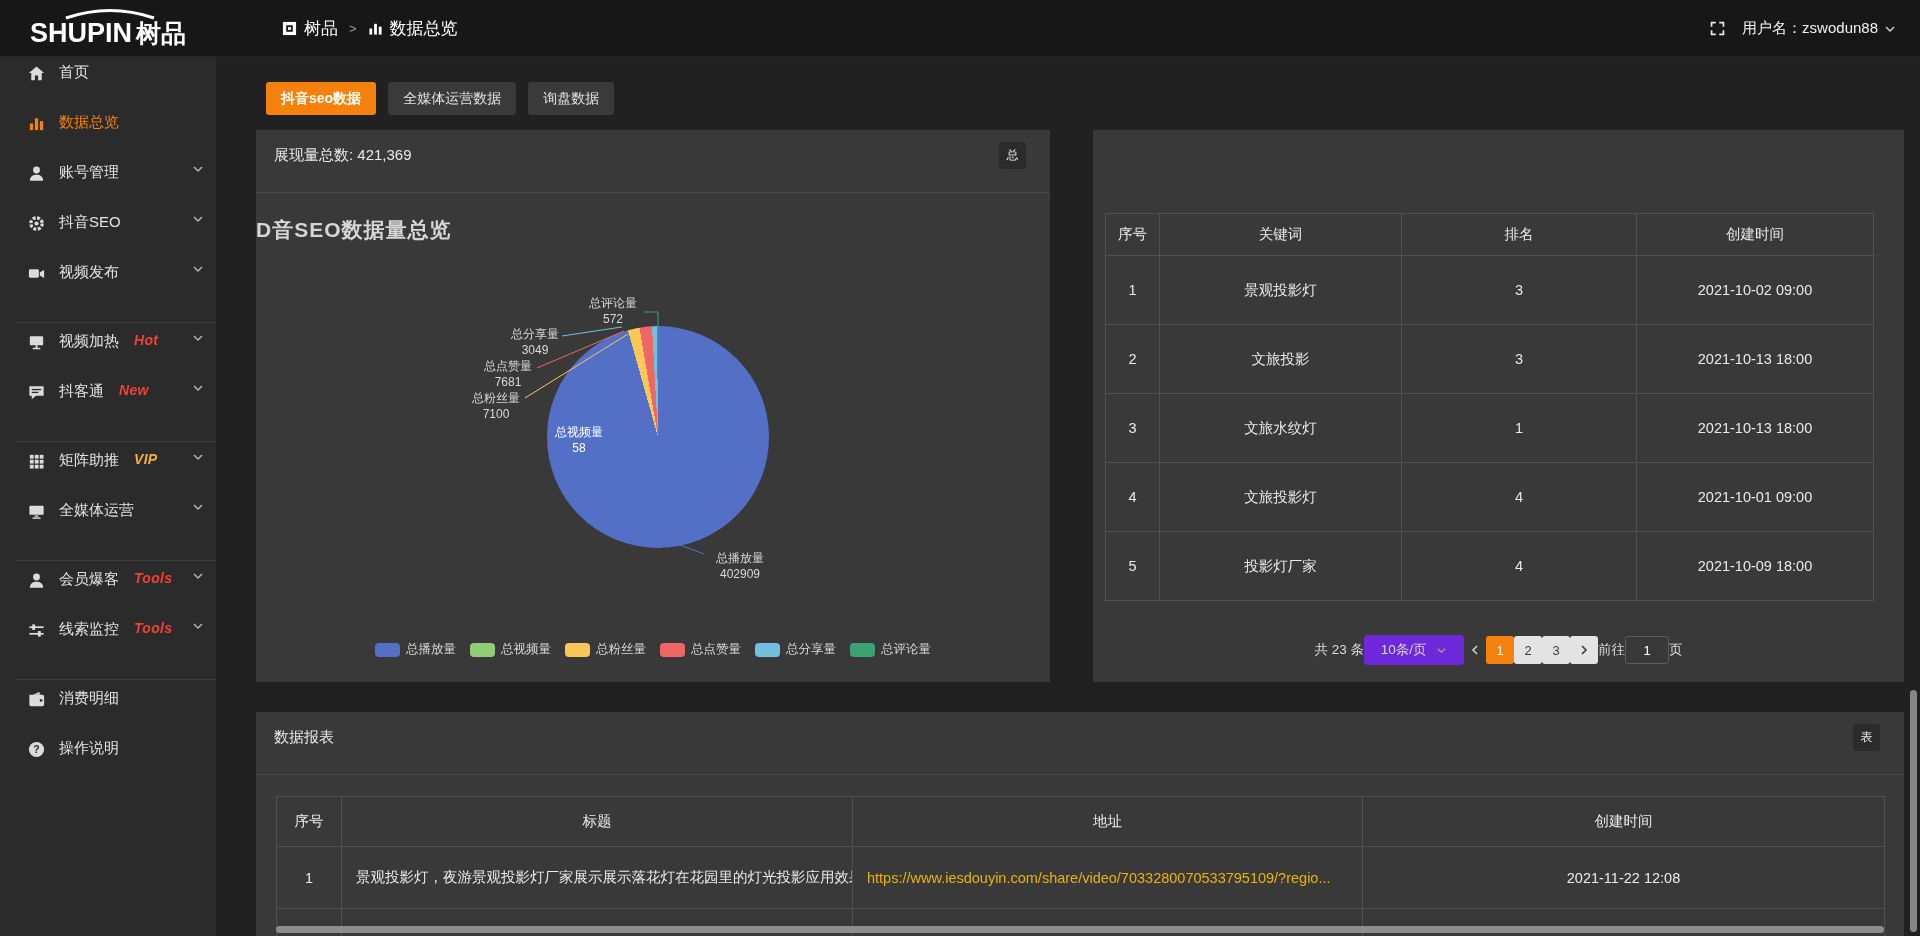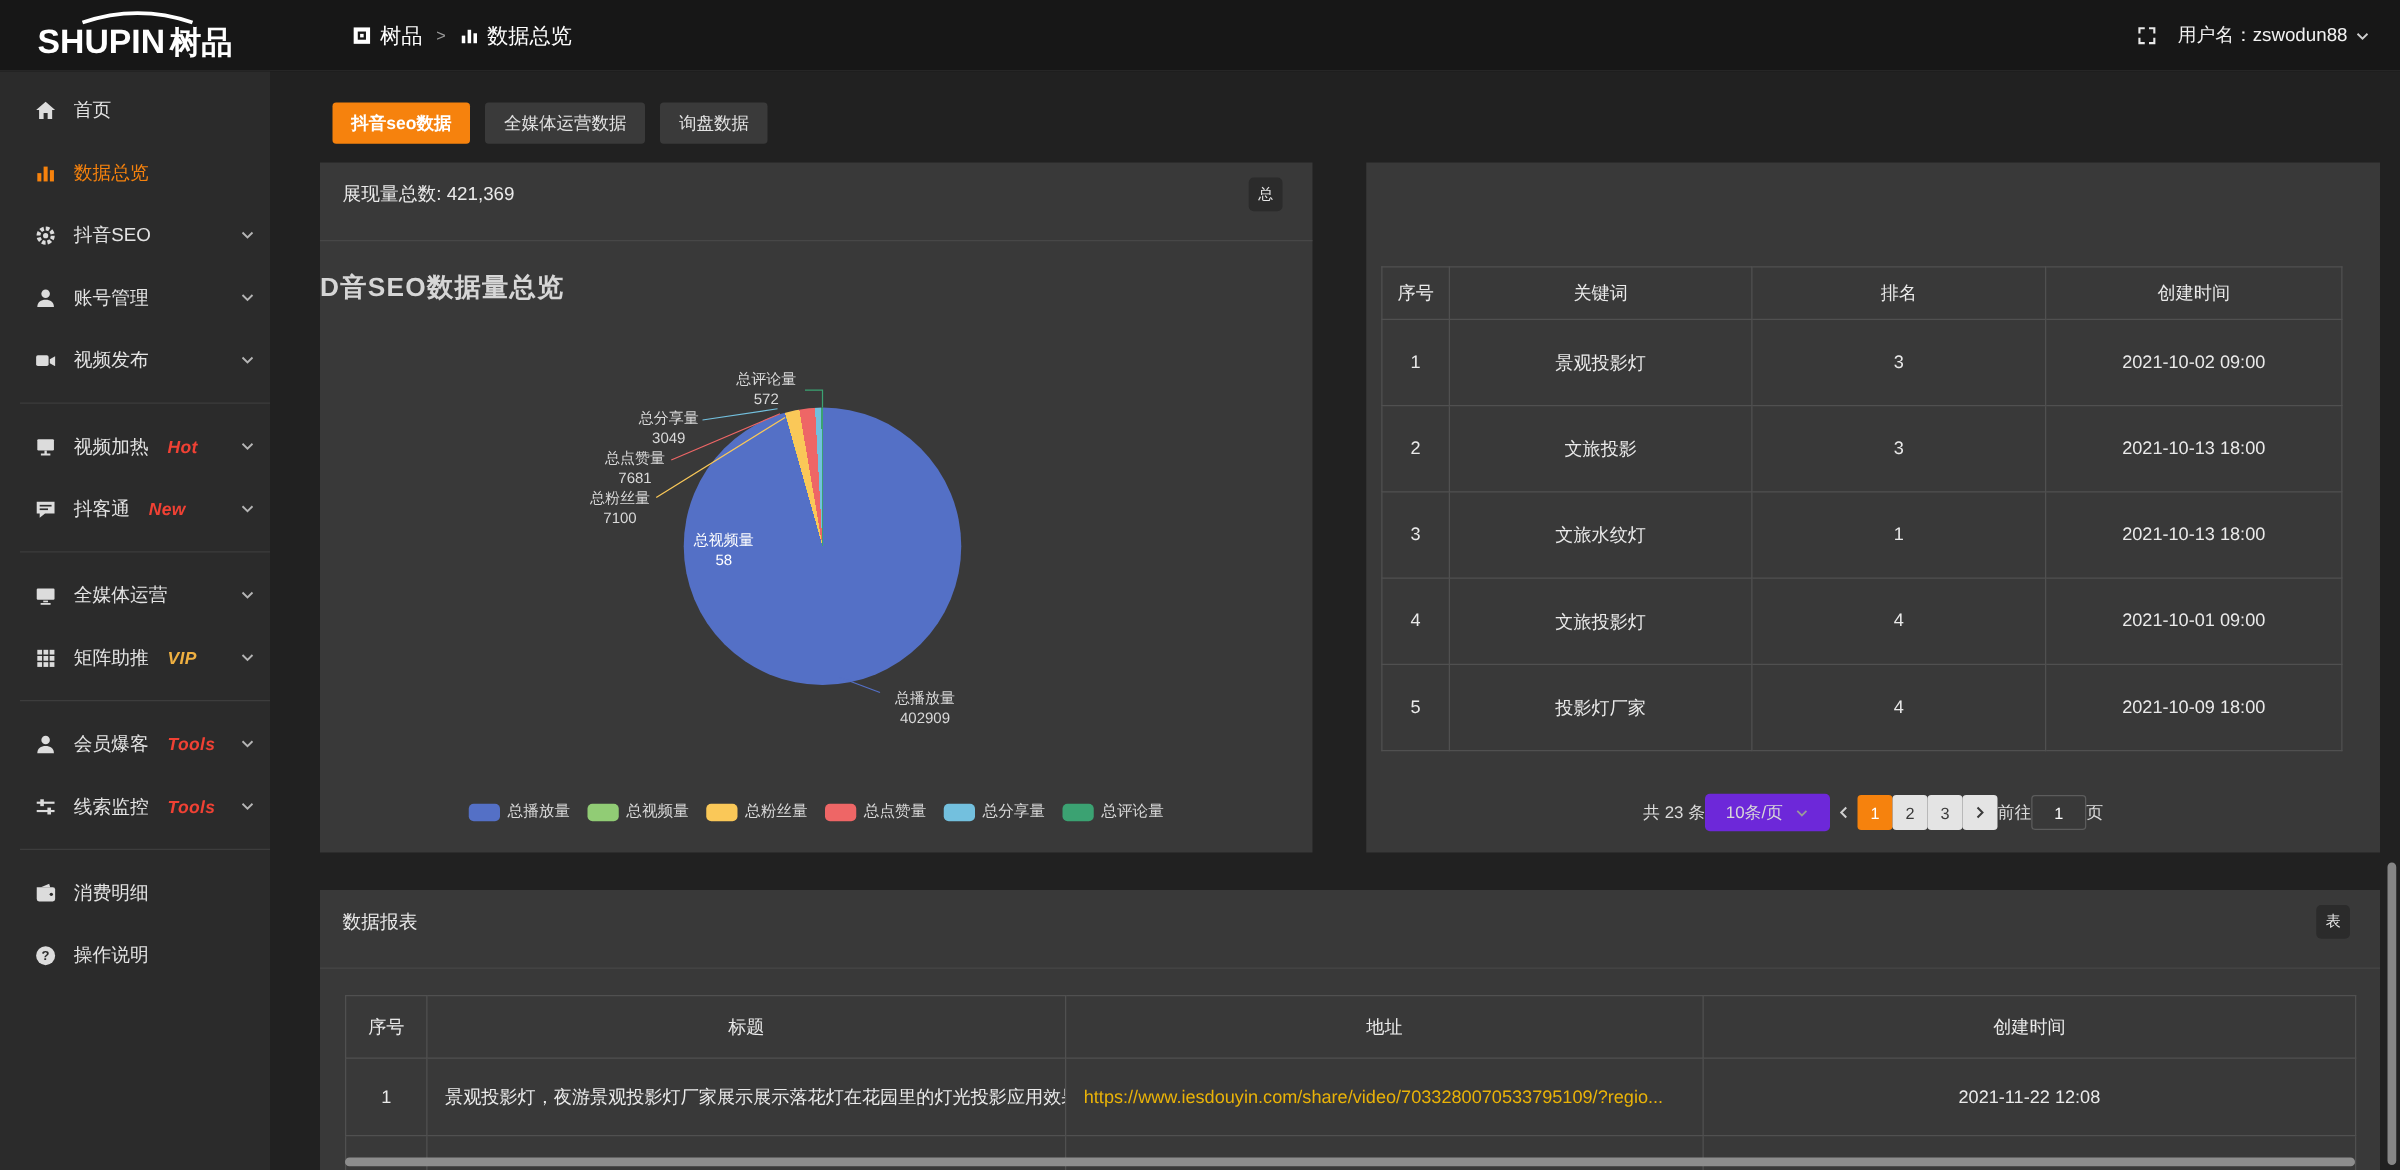--- a/index.html
+++ b/index.html
@@ -15,21 +15,21 @@
   .breadcrumb{position:absolute;left:282px;top:0;height:57px;display:flex;align-items:center;gap:9px;
               font-size:17px;color:#ffffff}
   .crumb-sep{color:#9a9a9a;font-size:13px;padding:0 2px}
   .crumb-link{display:flex;align-items:center;gap:7px;cursor:pointer}
   .user-area{position:absolute;right:24px;top:0;height:57px;display:flex;align-items:center;gap:16px;
              font-size:15px;color:#f2f2f2}
   .user-name{display:flex;align-items:center;gap:6px;cursor:pointer}
 
   
   .sidebar{position:absolute;left:0;top:57px;width:216px;bottom:0;background:#2b2b2b;padding-top:6px;z-index:5}
-  .side-item{height:50px;display:flex;align-items:center;padding:0 12px 0 26px;cursor:pointer;
+  .side-item{height:50px;display:flex;padding:0 12px 0 26px;cursor:pointer;
              color:#e3e3e3;font-size:15px}
   .side-item .sicon{width:20px;height:20px;margin-right:13px;color:#dcdcdc;flex:none;
                     display:flex;align-items:center;justify-content:center}
   .side-item .sicon svg{fill:currentColor}
   .side-item.active{color:#f6820d}
   .side-item.active .sicon{color:#f6820d}
   .badge{font-style:italic;font-weight:bold;font-size:14px;margin-left:15px;letter-spacing:.3px}
   .badge.red{color:#f04134}
   .badge.gold{color:#efb041}
   .badge:empty{display:none}
@@ -169,40 +169,40 @@
           <rect x="8.3" y="4.5" width="3.4" height="12.5"></rect>
           <rect x="13.6" y="7.5" width="3.4" height="9.5"></rect>
         </svg>
       </span>
     <span>数据总览</span>
   </div>
 
   <div class="side-item">
     <span class="sicon">
         <svg width="19" height="19" viewBox="0 0 20 20">
+          <circle cx="10" cy="6.3" r="3.6"></circle>
+          <path d="M3 17.5 c0-4.2 3.1-6.1 7-6.1 s7 1.9 7 6.1 Z"></path>
+        </svg>
+      </span>
+    <span>账号管理</span>
+    <span class="side-chevron">
+        <svg width="12" height="12" viewBox="0 0 12 12">
+          <polyline points="2,4 6,8 10,4" fill="none" stroke="currentColor" stroke-width="1.5"></polyline>
+        </svg>
+      </span>
+  </div>
+
+  <div class="side-item">
+    <span class="sicon">
+        <svg width="19" height="19" viewBox="0 0 20 20">
           <circle cx="10" cy="10" r="6" fill="none" stroke="currentColor" stroke-width="3.4" stroke-dasharray="3.1 1.6"></circle>
           <circle cx="10" cy="10" r="2.2"></circle>
         </svg>
       </span>
     <span>抖音SEO</span>
-    <span class="side-chevron">
-        <svg width="12" height="12" viewBox="0 0 12 12">
-          <polyline points="2,4 6,8 10,4" fill="none" stroke="currentColor" stroke-width="1.5"></polyline>
-        </svg>
-      </span>
-  </div>
-
-  <div class="side-item">
-    <span class="sicon">
-        <svg width="19" height="19" viewBox="0 0 20 20">
-          <circle cx="10" cy="6.3" r="3.6"></circle>
-          <path d="M3 17.5 c0-4.2 3.1-6.1 7-6.1 s7 1.9 7 6.1 Z"></path>
-        </svg>
-      </span>
-    <span>账号管理</span>
     <span class="side-chevron">
         <svg width="12" height="12" viewBox="0 0 12 12">
           <polyline points="2,4 6,8 10,4" fill="none" stroke="currentColor" stroke-width="1.5"></polyline>
         </svg>
       </span>
   </div>
 
   <div class="side-item">
     <span class="sicon">
         <svg width="19" height="19" viewBox="0 0 20 20">
@@ -247,36 +247,20 @@
     <span>抖客通</span>
     <span class="badge red">New</span>
     <span class="side-chevron">
         <svg width="12" height="12" viewBox="0 0 12 12">
           <polyline points="2,4 6,8 10,4" fill="none" stroke="currentColor" stroke-width="1.5"></polyline>
         </svg>
       </span>
   </div>
 
   <div class="side-divider"></div>
-
-  <div class="side-item">
-    <span class="sicon">
-        <svg width="19" height="19" viewBox="0 0 20 20">
-          <rect x="2.5" y="4" width="15" height="9.5" rx="1"></rect>
-          <rect x="8" y="14.2" width="4" height="1.4"></rect>
-          <rect x="5.8" y="16.2" width="8.4" height="1.5"></rect>
-        </svg>
-      </span>
-    <span>全媒体运营</span>
-    <span class="side-chevron">
-        <svg width="12" height="12" viewBox="0 0 12 12">
-          <polyline points="2,4 6,8 10,4" fill="none" stroke="currentColor" stroke-width="1.5"></polyline>
-        </svg>
-      </span>
-  </div>
 
   <div class="side-item">
     <span class="sicon">
         <svg width="19" height="19" viewBox="0 0 20 20">
           <rect x="3" y="3" width="4" height="4"></rect>
           <rect x="8.2" y="3" width="4" height="4"></rect>
           <rect x="13.4" y="3" width="4" height="4"></rect>
           <rect x="3" y="8.2" width="4" height="4"></rect>
           <rect x="8.2" y="8.2" width="4" height="4"></rect>
           <rect x="13.4" y="8.2" width="4" height="4"></rect>
@@ -287,20 +271,36 @@
       </span>
     <span>矩阵助推</span>
     <span class="badge gold">VIP</span>
     <span class="side-chevron">
         <svg width="12" height="12" viewBox="0 0 12 12">
           <polyline points="2,4 6,8 10,4" fill="none" stroke="currentColor" stroke-width="1.5"></polyline>
         </svg>
       </span>
   </div>
 
+  <div class="side-item">
+    <span class="sicon">
+        <svg width="19" height="19" viewBox="0 0 20 20">
+          <rect x="2.5" y="4" width="15" height="9.5" rx="1"></rect>
+          <rect x="8" y="14.2" width="4" height="1.4"></rect>
+          <rect x="5.8" y="16.2" width="8.4" height="1.5"></rect>
+        </svg>
+      </span>
+    <span>全媒体运营</span>
+    <span class="side-chevron">
+        <svg width="12" height="12" viewBox="0 0 12 12">
+          <polyline points="2,4 6,8 10,4" fill="none" stroke="currentColor" stroke-width="1.5"></polyline>
+        </svg>
+      </span>
+  </div>
+
   <div class="side-divider"></div>
 
   <div class="side-item">
     <span class="sicon">
         <svg width="19" height="19" viewBox="0 0 20 20">
           <circle cx="10" cy="6.3" r="3.6"></circle>
           <path d="M3 17.5 c0-4.2 3.1-6.1 7-6.1 s7 1.9 7 6.1 Z"></path>
         </svg>
       </span>
     <span>会员爆客</span>

